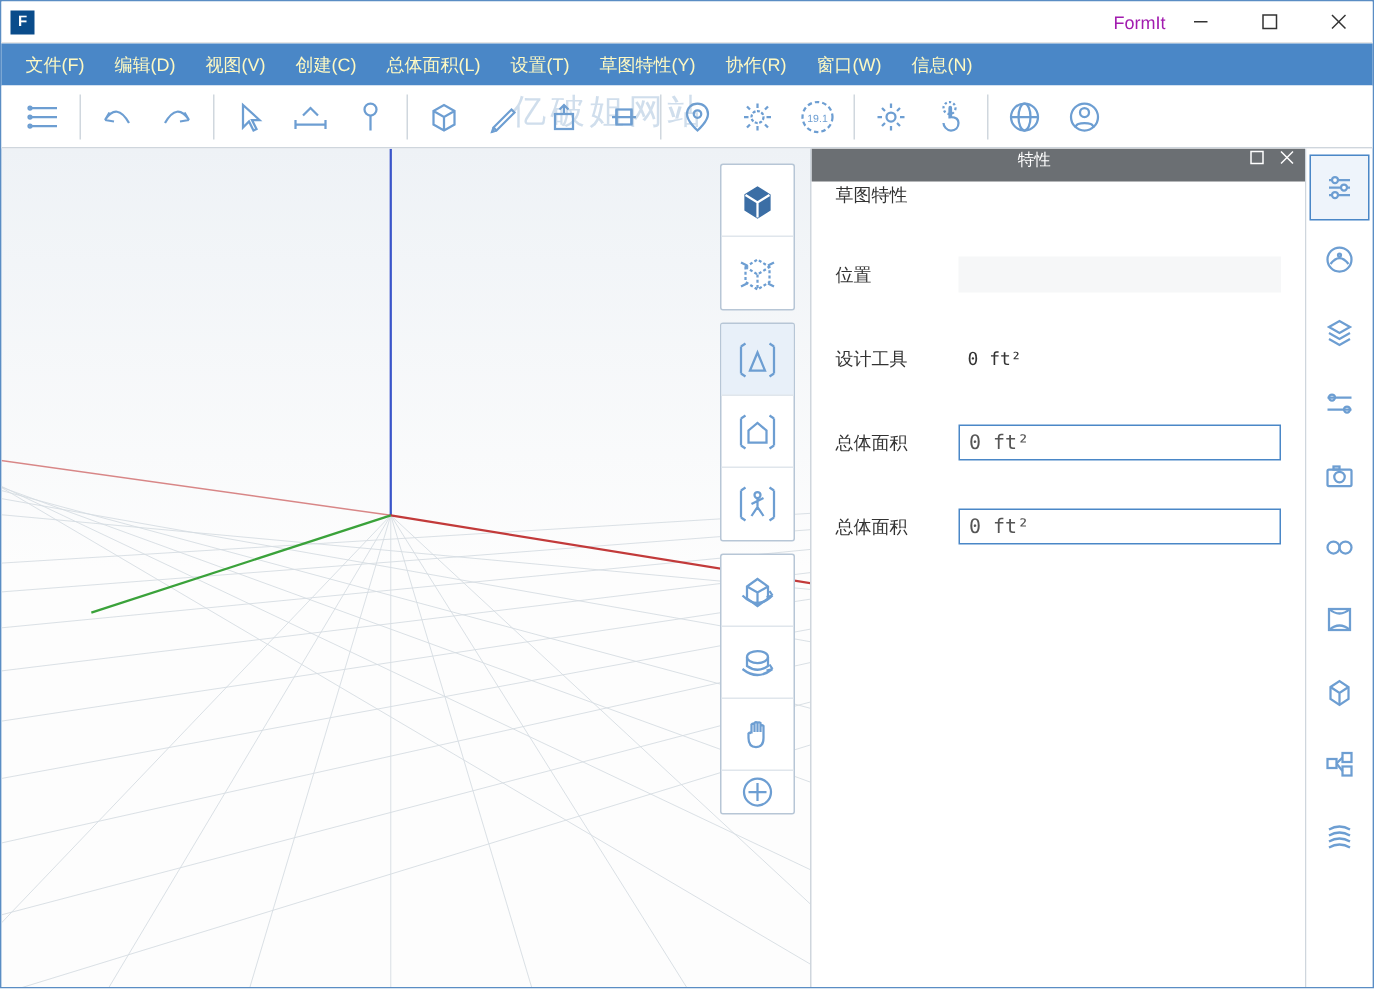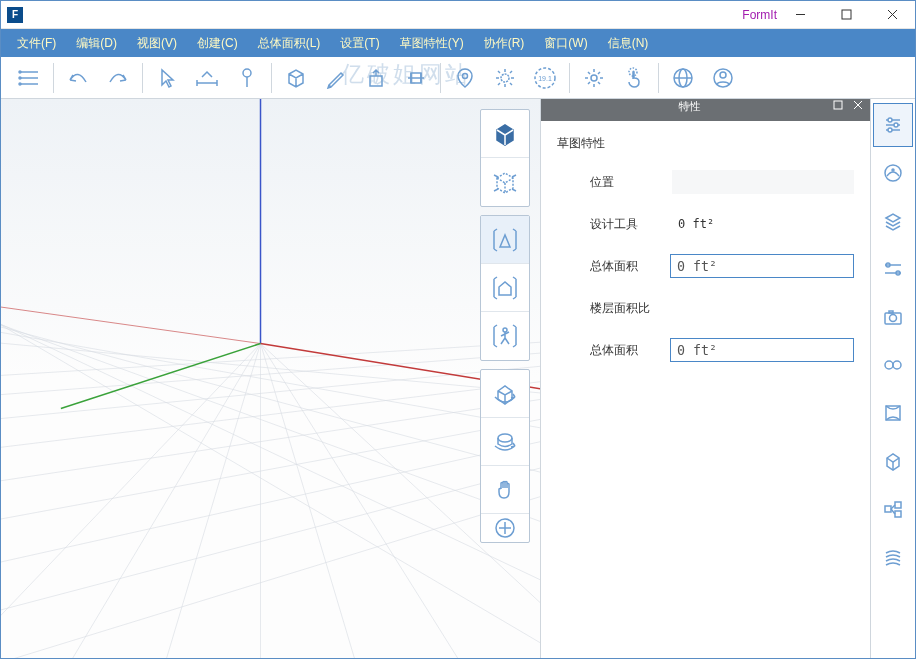--- a/index.html
+++ b/index.html
@@ -23,22 +23,22 @@
   .viewtools { position: absolute; right: 10px; top: 10px; display: flex; flex-direction: column; gap: 8px; }
   .vtgroup { background: #fff; border: 1px solid #b7c6d6; border-radius: 2px; display: flex; flex-direction: column; }
   .vtbtn { width: 48px; height: 48px; display: flex; align-items: center; justify-content: center; border-bottom: 1px solid #e0e6ec; }
   .vtbtn:last-child { border-bottom: none; }
   .vtbtn svg { stroke: #6d9ed2; fill: none; stroke-width: 1.5; }
   .vtbtn.active { background: #e8f0f9; }
   .vtbtn.solid svg .fillshape { fill: #3b6ea5; stroke: #3b6ea5; }
   .panel { width: 330px; background: #fff; display: flex; flex-direction: column; border-right: 1px solid #cfd6dd; }
   .panel-header { height: 22px; background: #6b6f73; color: #fff; display: flex; padding: 0 6px; font-size: 11px; }
   .panel-header .ptitle { flex: 1; text-align: center; }
-  .panel-body { padding: 14px 16px; display: flex; flex-direction: column; gap: 18px; color: #333; }
-  .prow { display: flex; align-items: center; gap: 10px; margin-left: 33px; }
+  .panel-body { padding: 1px 16px; display: flex; flex-direction: column; gap: 32px; color: #333; }
+  .prow { display: flex; align-items: center; gap: 10px; }
   .prow .plabel { width: 72px; }
   .prow .pval { flex: 1; height: 24px; padding: 0 6px; font-family: monospace; display:flex; align-items:center;}
   .prow .pinput { flex: 1; height: 24px; border: 1px solid #4a87c7; padding: 0 6px; font-family: monospace; color: #555;}
   .sidetabs { width: 44px; background: #fff; display: flex; flex-direction: column; align-items: center; padding-top: 4px; }
   .stab { width: 40px; height: 44px; display: flex; align-items: center; justify-content: center; margin-bottom: 4px; }
   .stab.active { border: 1px solid #4a87c7; background: #eef4fb; }
   .stab svg { stroke: #6d9ed2; fill: none; stroke-width: 1.5; }
   .ph-icon { width: 12px; height: 12px; display:flex; align-items:center; justify-content:center;}
 </style>
 </head>
@@ -337,24 +337,20 @@
         </div>
         <div class="prow">
           <div class="plabel">设计工具</div>
           <div class="pval">0 ft²</div>
         </div>
         <div class="prow">
           <div class="plabel">总体面积</div>
           <input class="pinput" value="0 ft²" style="">
         </div>
         <div class="prow">
-          <div class="plabel">楼层面积比</div>
-          <div class="pval"></div>
-        </div>
-        <div class="prow">
           <div class="plabel">总体面积</div>
           <input class="pinput" value="0 ft²" style="">
         </div>
       </div>
     </div>
 
     <div class="sidetabs">
       <div class="stab active">
           <svg width="22" height="22">
             <line x1="4" y1="6" x2="18" y2="6"></line>

